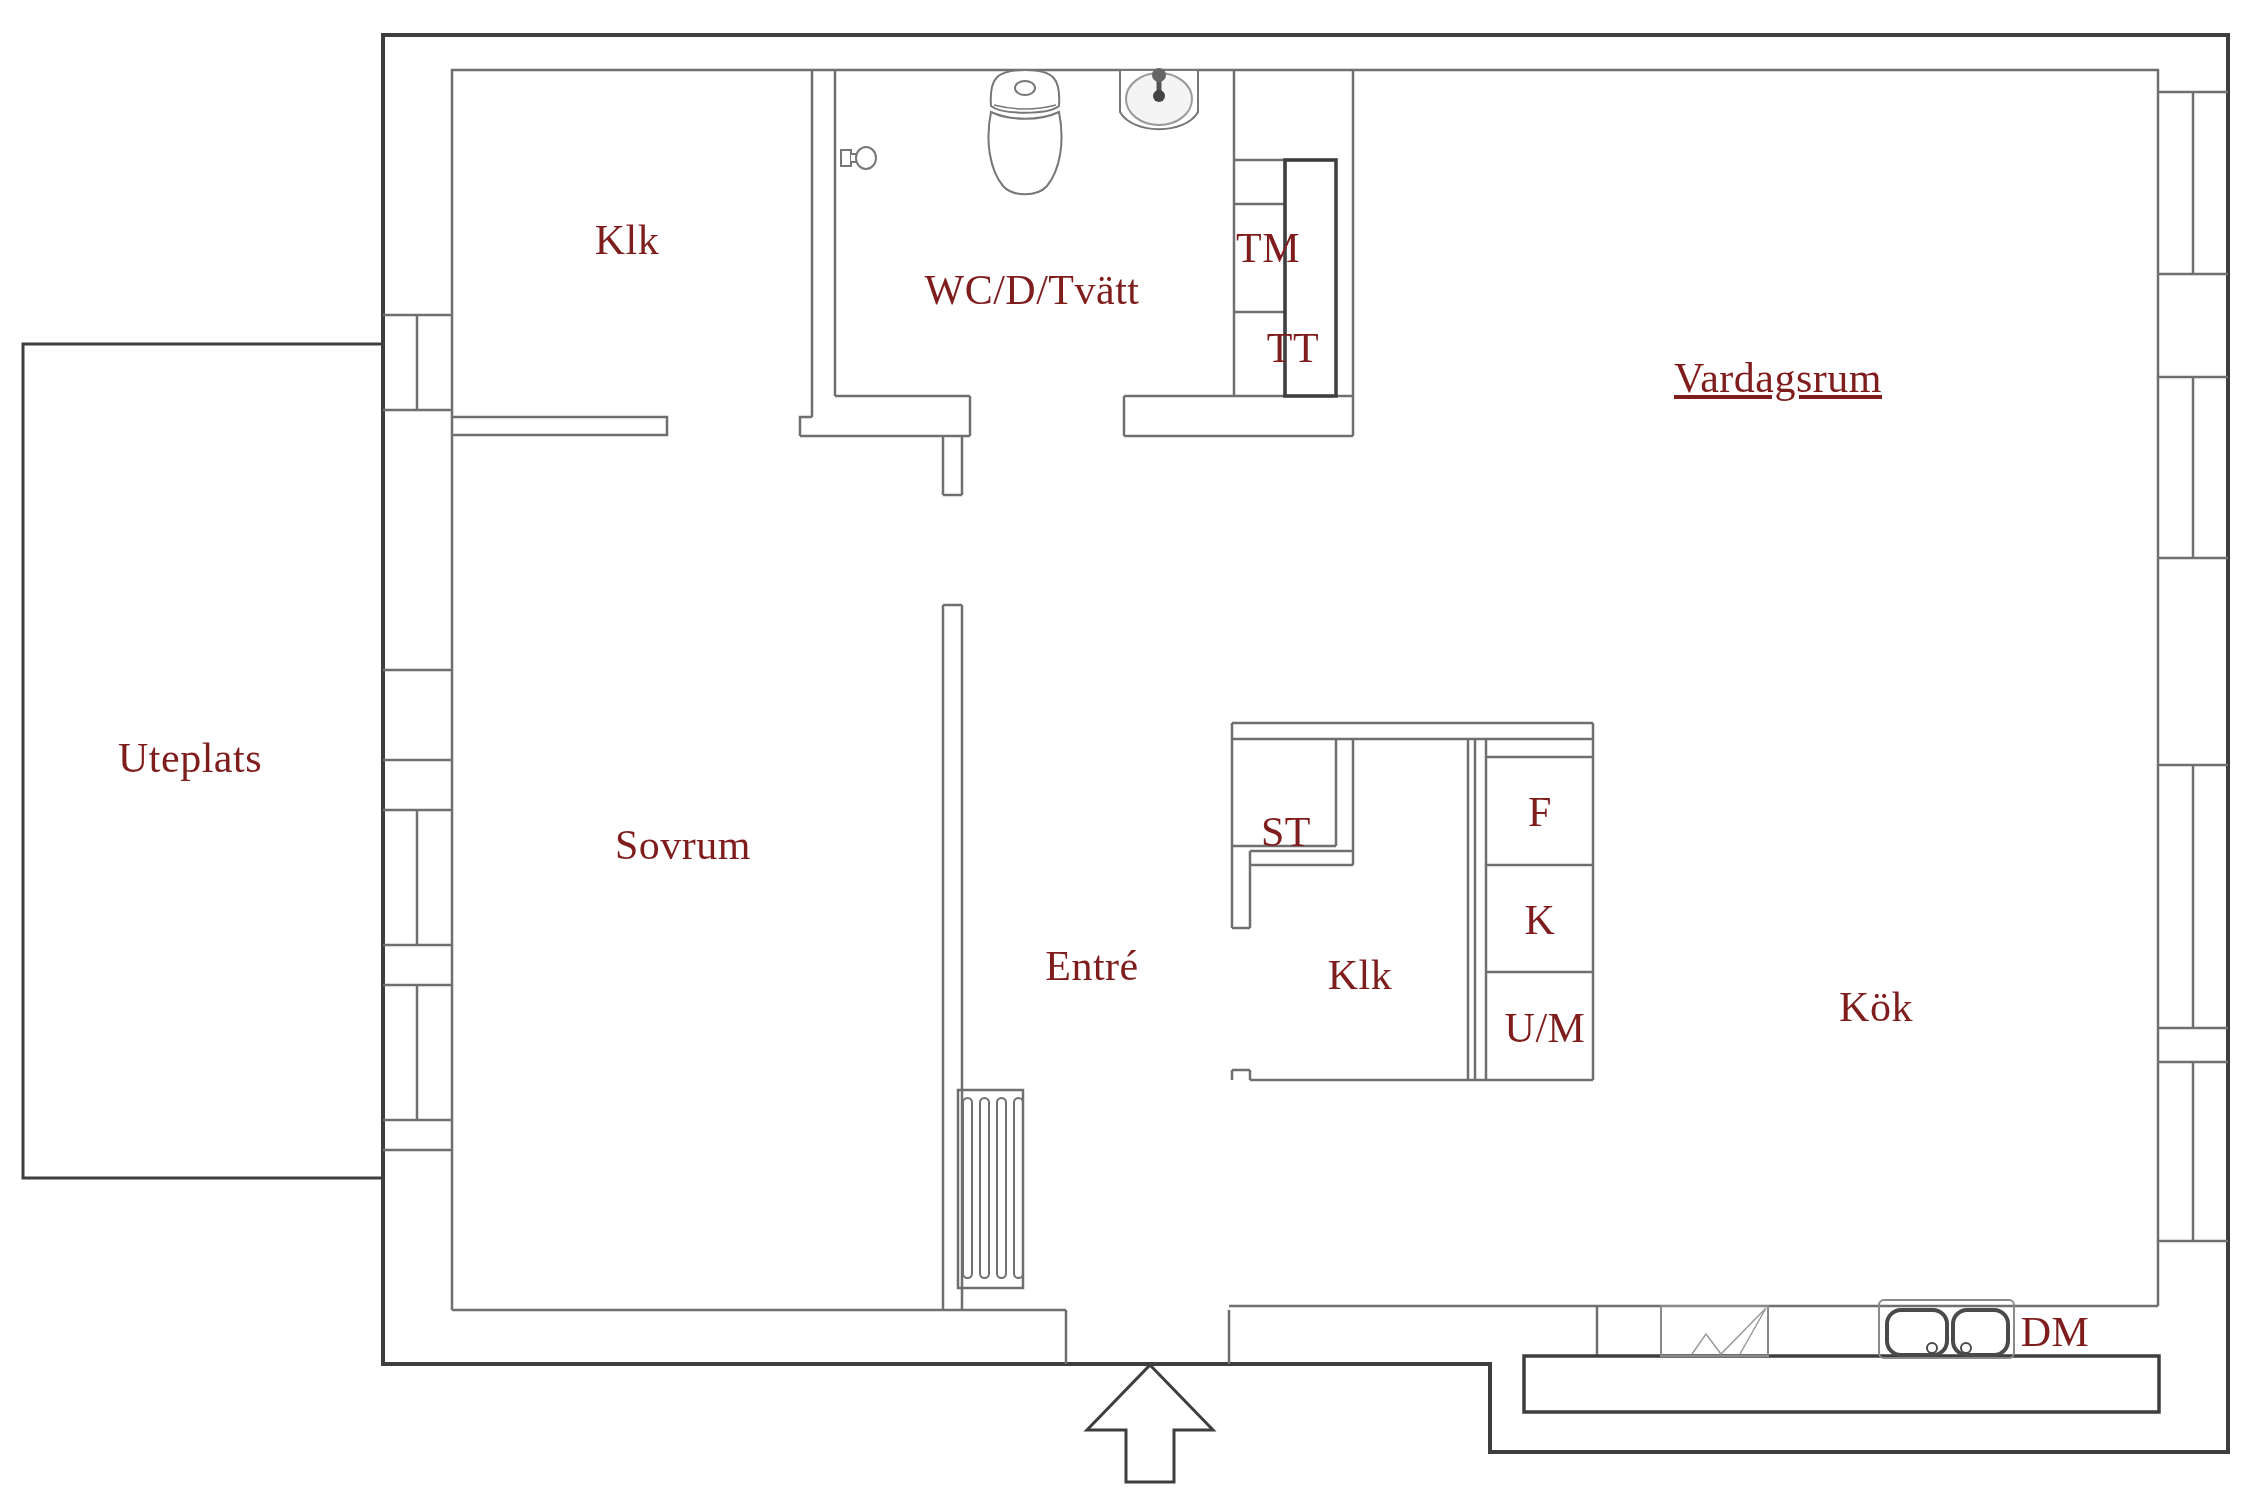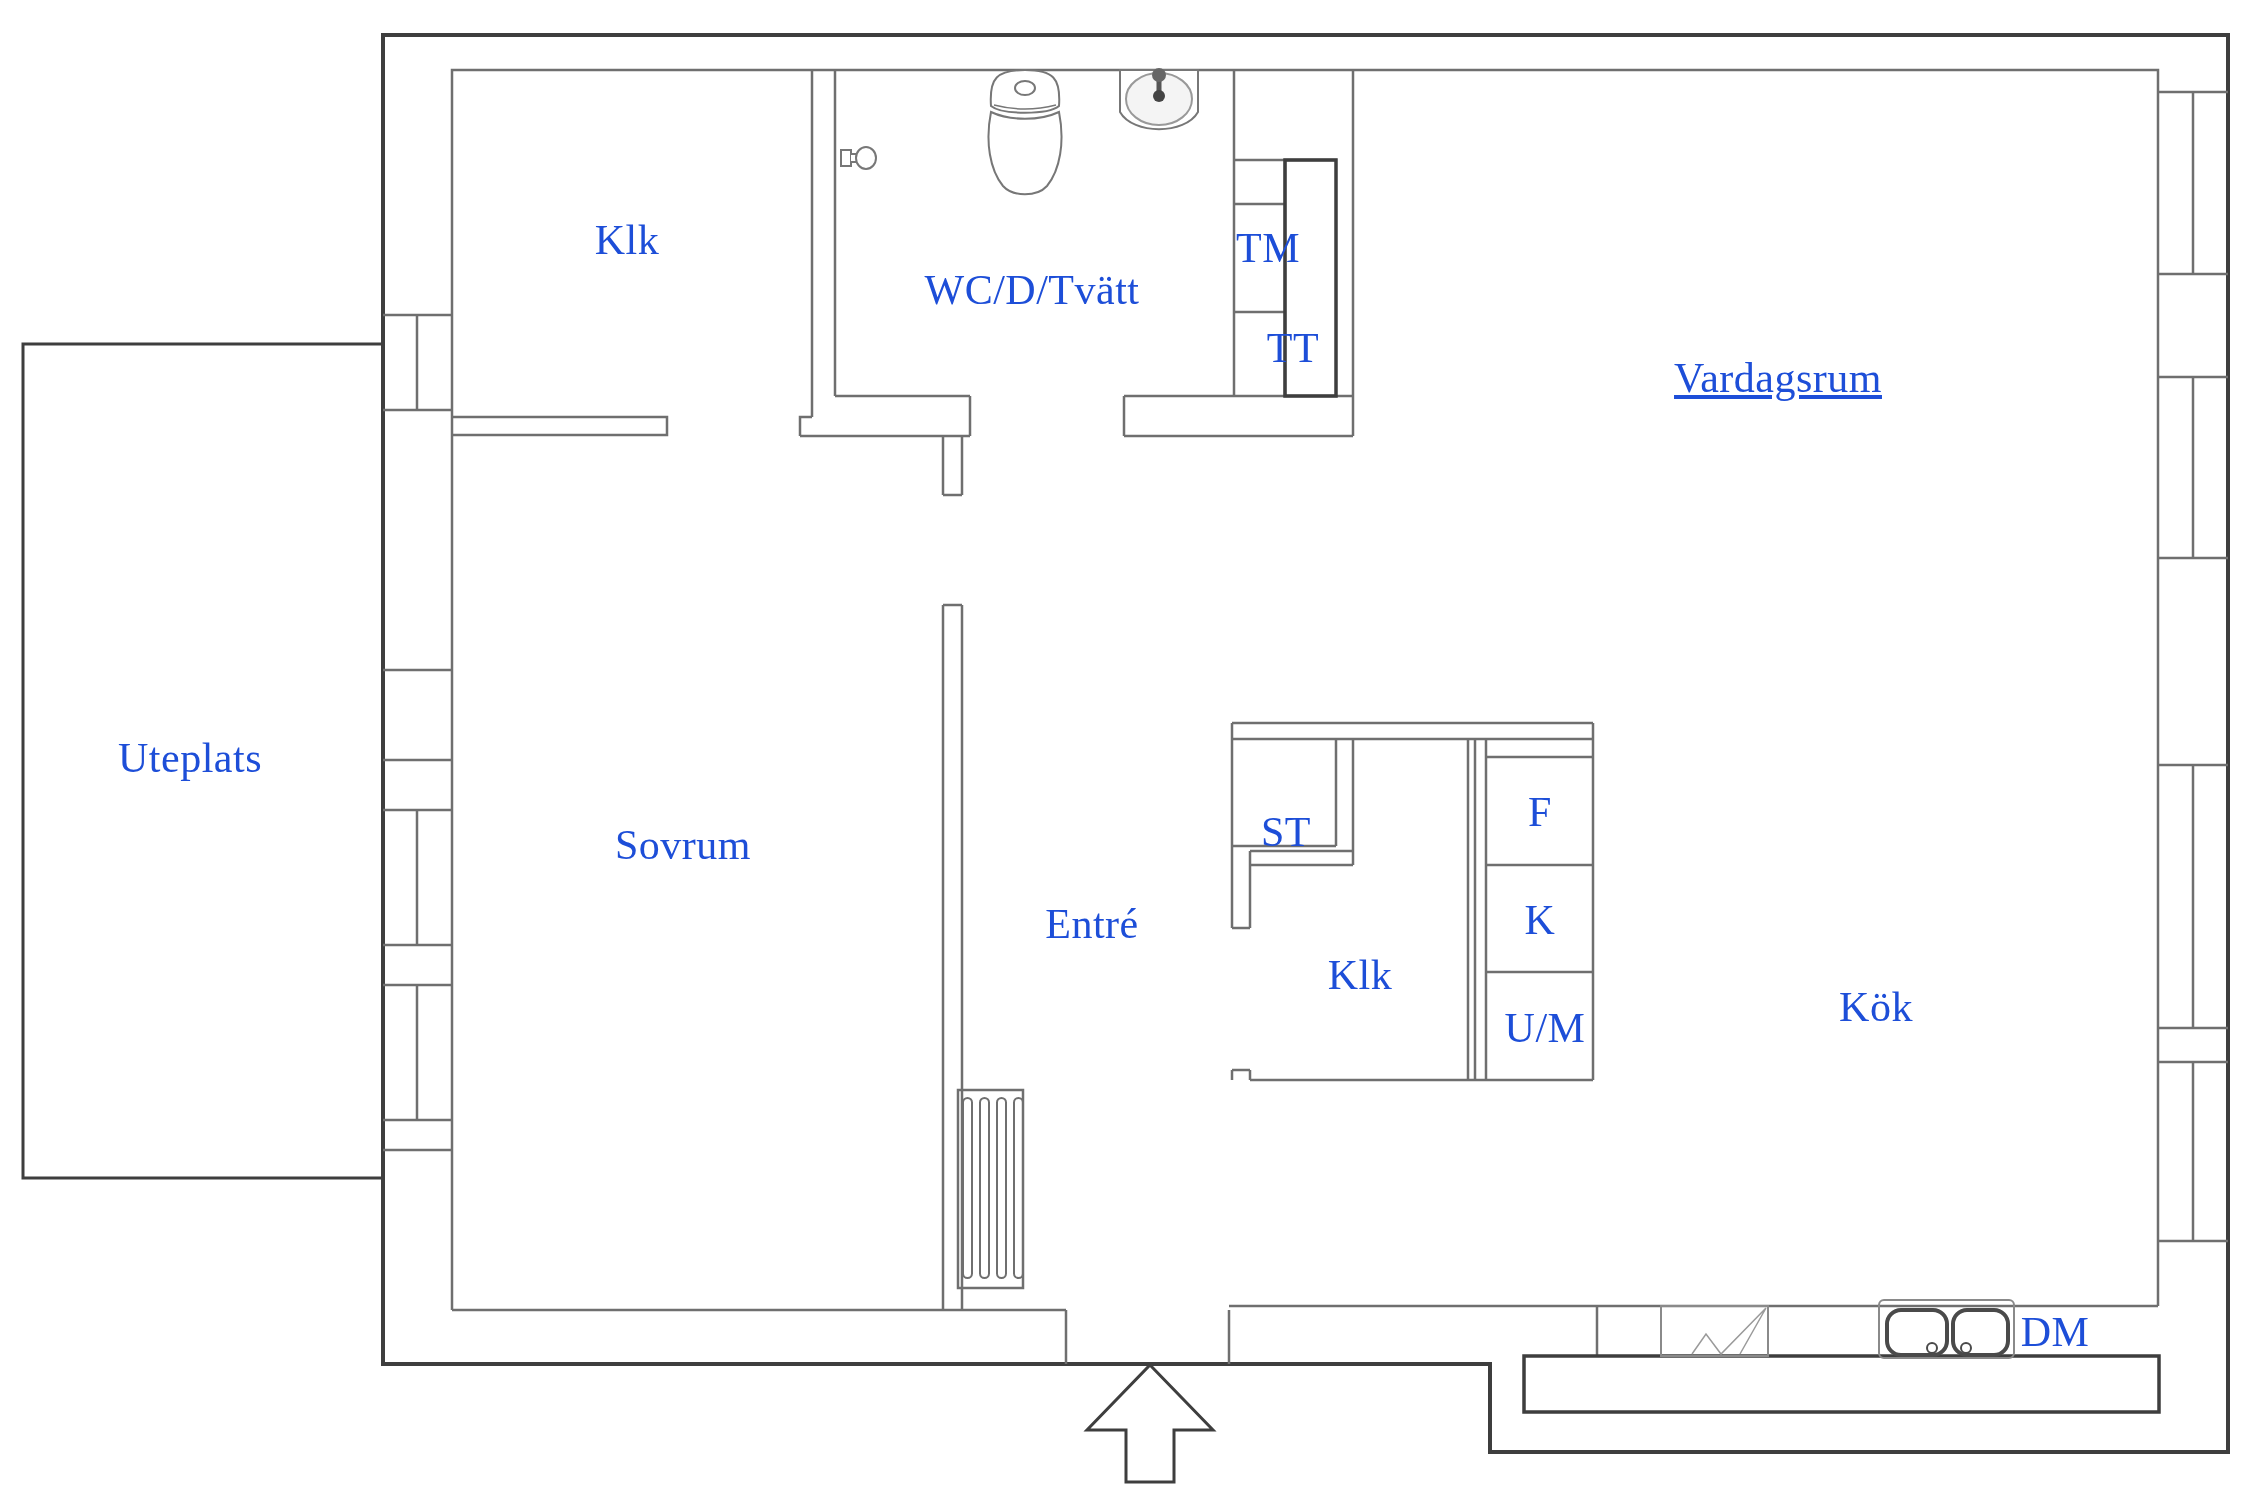--- a/index.html
+++ b/index.html
@@ -8,21 +8,21 @@
     width:2250px;height:1500px;
     background:#ffffff;
     font-family:"Liberation Serif", serif;
     overflow:hidden;
   }
   .plan svg{position:absolute;left:0;top:0;}
   .lbl{
     position:absolute;
     transform:translate(-50%,-50%);
     font-size:42px;
-    color:#1d4ed8;
+    color:#7f1d1d;
     white-space:nowrap;
     letter-spacing:0.5px;
   }
 </style>
 </head>
 <body>
 
 <div class="plan">
 
 <svg width="2250" height="1500" viewBox="0 0 2250 1500">
@@ -118,21 +118,21 @@
   </g>
 </svg>
 
   <div class="lbl" style="left:190px;top:758px;">Uteplats</div>
   <div class="lbl" style="left:627px;top:240px;">Klk</div>
   <div class="lbl" style="left:1032px;top:242px;margin-top:48px;">WC/D/Tvätt</div>
   <div class="lbl" style="left:1268px;top:248px;">TM</div>
   <div class="lbl" style="left:1293px;top:348px;text-align:right;">TT</div>
   <div class="lbl" style="left:1778px;top:378px;text-decoration:underline;">Vardagsrum</div>
   <div class="lbl" style="left:683px;top:845px;">Sovrum</div>
-  <div class="lbl" style="left:1092px;top:924px;font-family:Liberation Serif, serif;">Entré</div>
+  <div class="lbl" style="left:1092px;top:966px;font-family:Liberation Serif, serif;">Entré</div>
   <div class="lbl" style="left:1286px;top:832px;">ST</div>
   <div class="lbl" style="left:1360px;top:975px;">Klk</div>
   <div class="lbl" style="left:1540px;top:812px;">F</div>
   <div class="lbl" style="left:1540px;top:920px;">K</div>
   <div class="lbl" style="left:1545px;top:1028px;">U/M</div>
   <div class="lbl" style="left:1876px;top:1007px;">Kök</div>
   <div class="lbl" style="left:2055px;top:1332px;text-align:center;">DM</div>
 
 </div>
 

